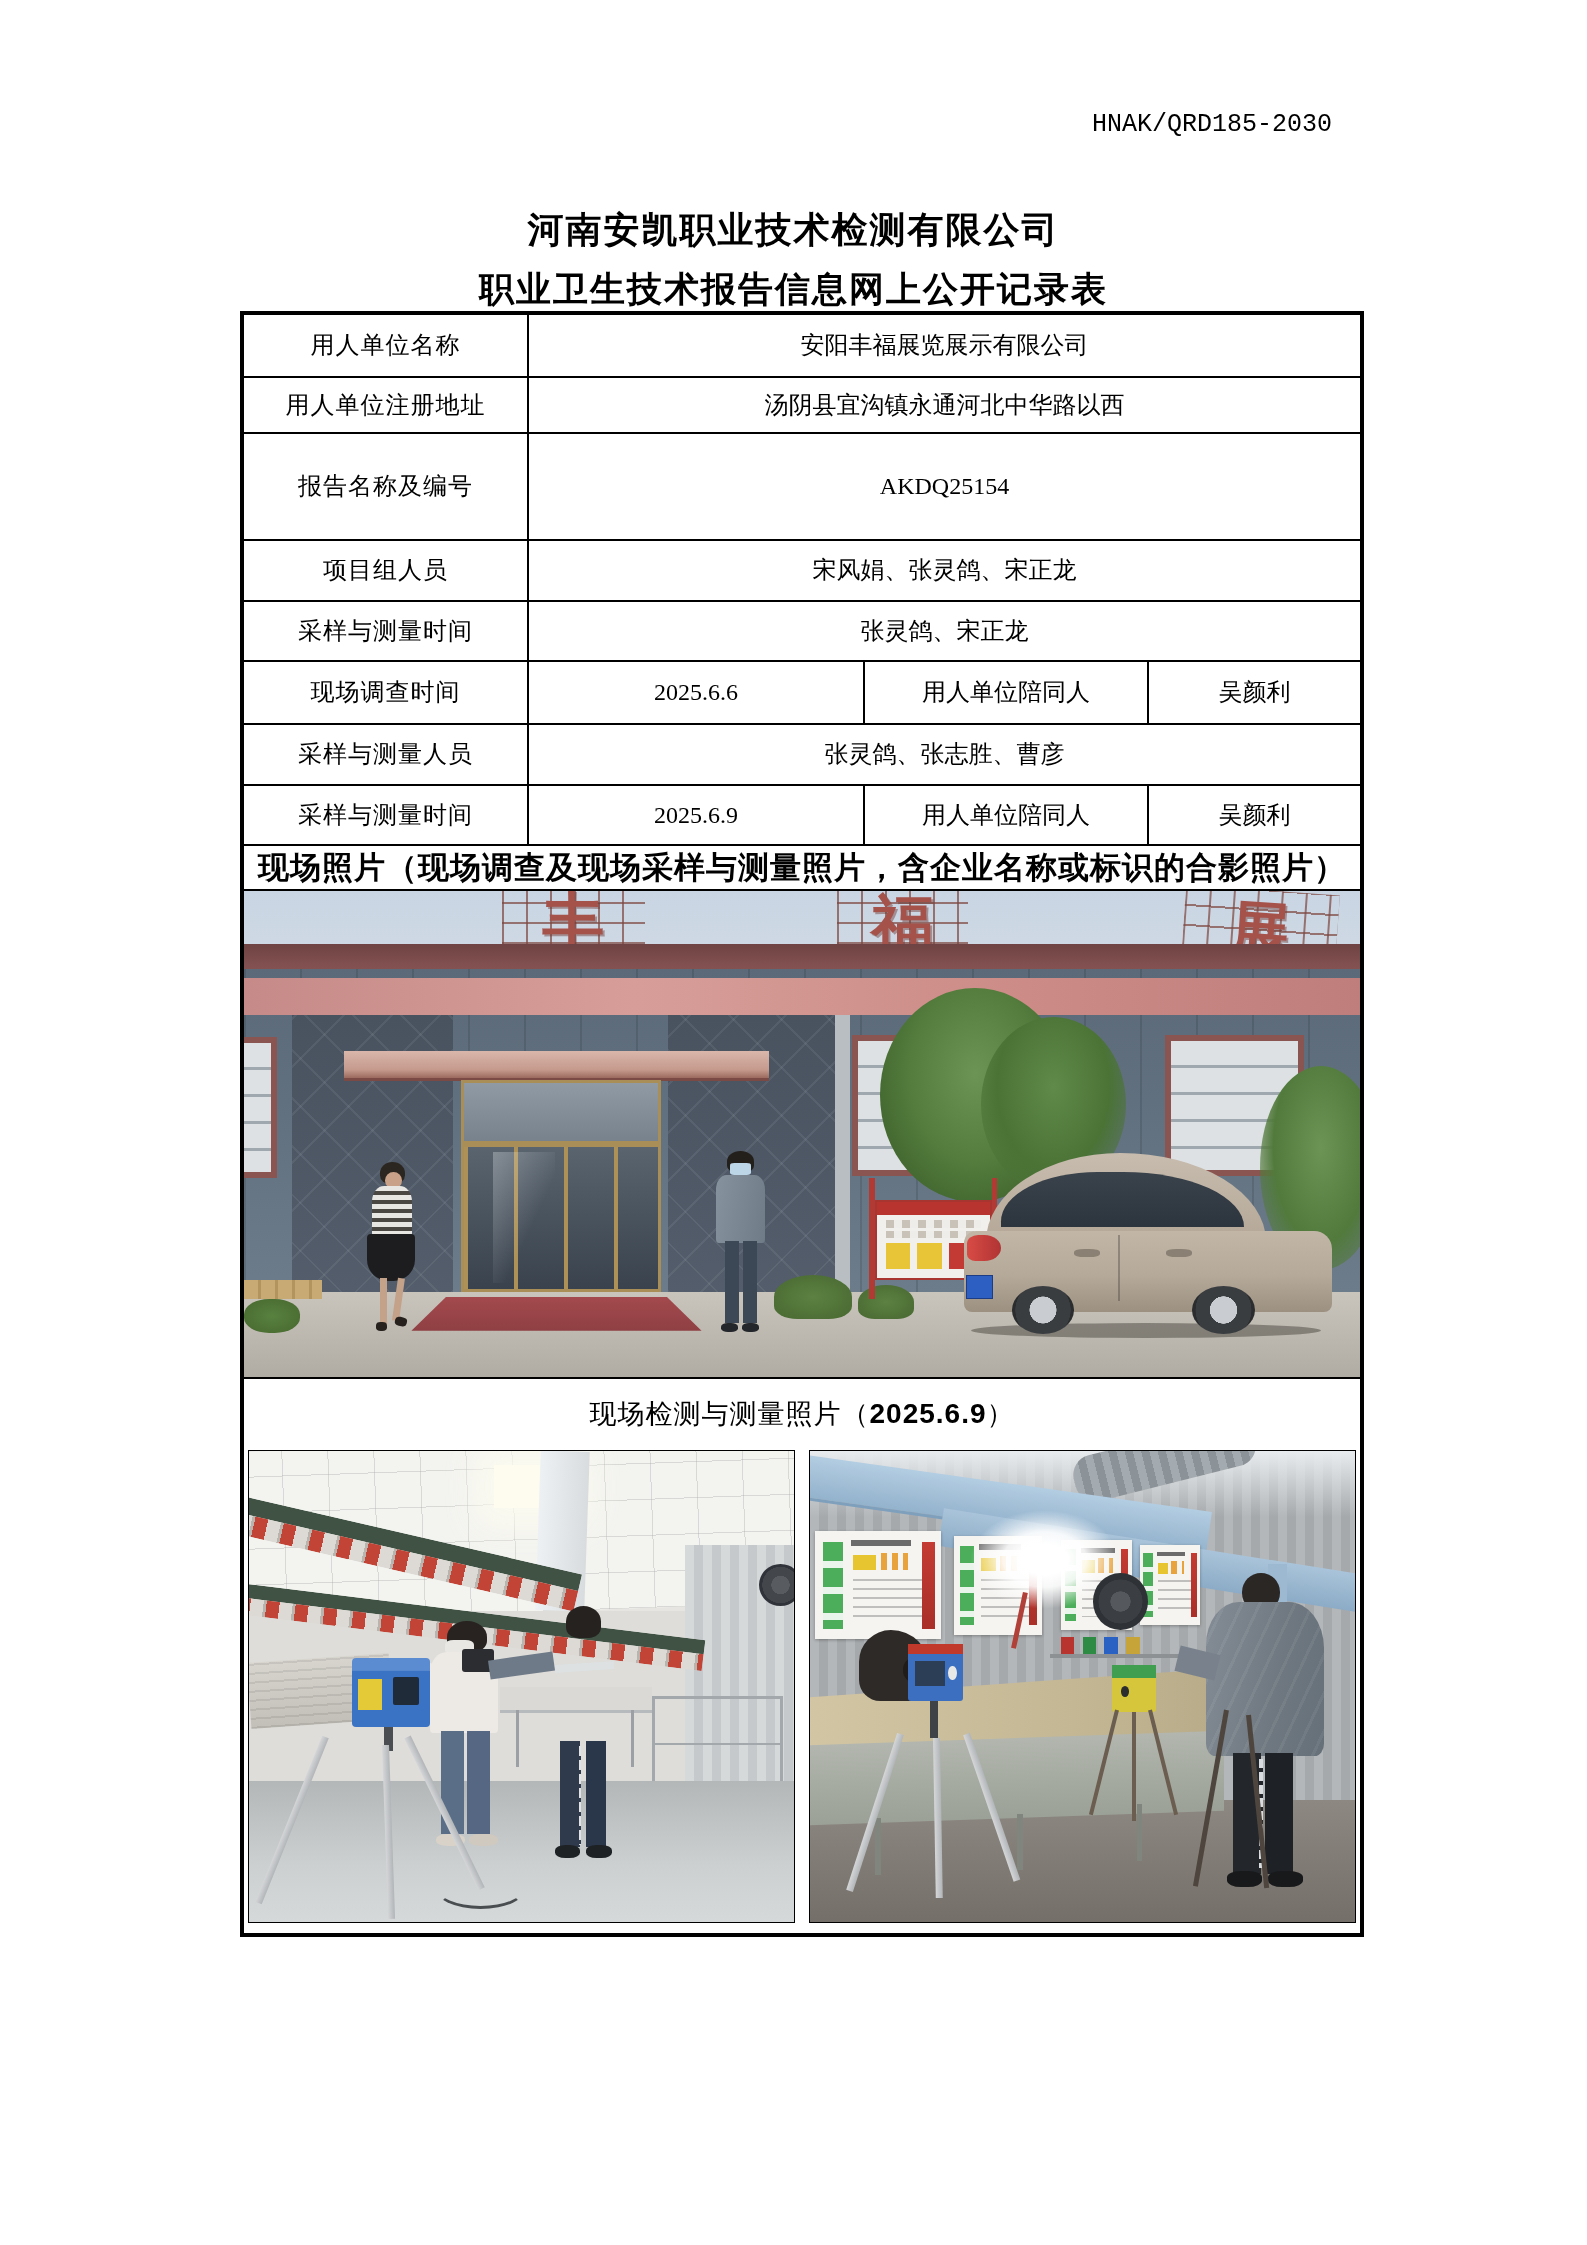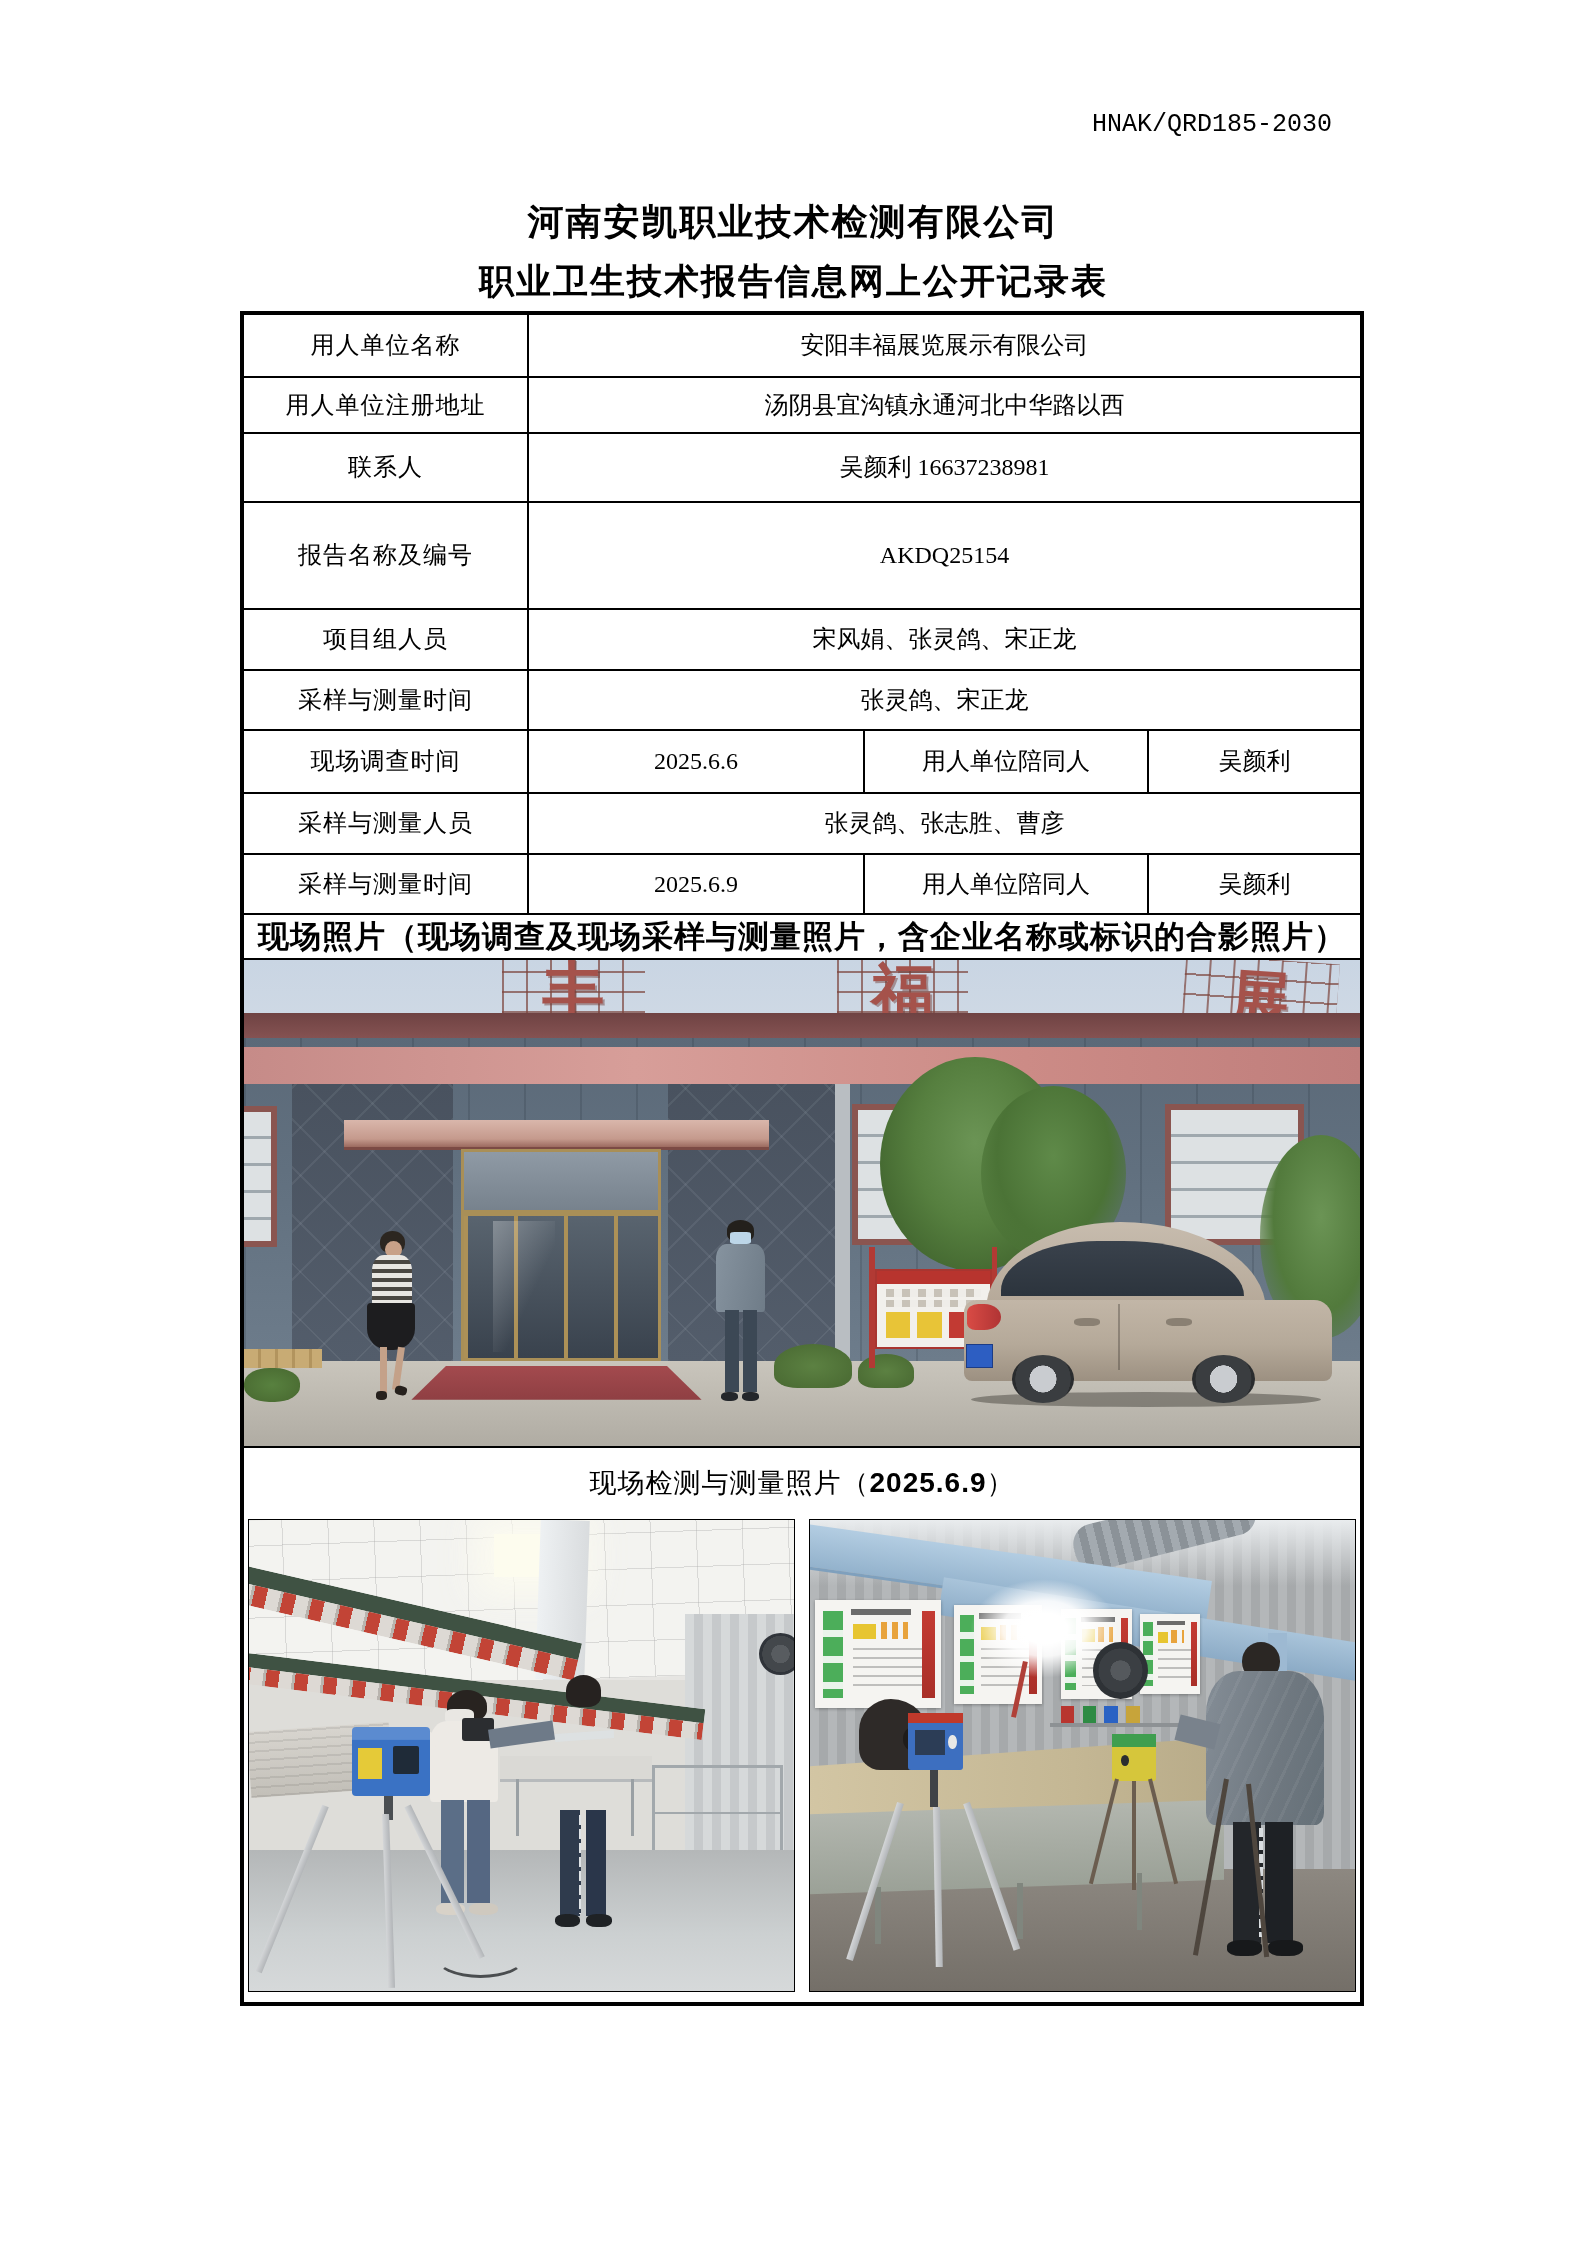--- a/index.html
+++ b/index.html
@@ -1,20 +1,20 @@
 <!DOCTYPE html>
 <html><head>
 <meta charset="utf-8">
 <style>
   html,body{margin:0;padding:0;background:#fff;}
   .page{position:relative;width:1587px;height:2245px;background:#ffffff;overflow:hidden;
         font-family:"Liberation Serif","DejaVu Serif",serif;color:#000;}
   .doc-code{position:absolute;top:110px;right:255px;font-family:"Liberation Mono","DejaVu Sans Mono",monospace;
         font-size:25px;}
-  .title{position:absolute;left:0;right:0;text-align:center;font-weight:bold;letter-spacing:2px;}
+  .title{position:absolute;left:0;right:0;text-align:center;font-weight:bold;letter-spacing:2px;margin-top:8px;}
   .t1{top:198px;font-size:36px;}
   .t2{top:258px;font-size:35px;}
   .tbl{position:absolute;left:240px;top:311px;width:1124px;border:4px solid #000;background:#fff;box-sizing:border-box;}
   .trow{display:flex;border-bottom:2px solid #000;box-sizing:border-box;}
   .trow.noline{border-bottom:none;}
   .trow:last-child{border-bottom:none;}
   .cell{box-sizing:border-box;display:flex;flex-direction:column;align-items:center;justify-content:center;
         font-size:24px;border-right:2px solid #000;text-align:center;line-height:1.35;}
   .cell:last-child{border-right:none;}
   .lbl{width:285px;flex:none;letter-spacing:1px;font-family:Liberation Serif, serif;}
@@ -67,24 +67,20 @@
     <div class="trow" style="height:63px">
       <div class="cell lbl">用人单位名称</div>
       <div class="cell val">安阳丰福展览展示有限公司</div>
     </div>
 
     <div class="trow" style="height:56px">
       <div class="cell lbl">用人单位注册地址</div>
       <div class="cell val">汤阴县宜沟镇永通河北中华路以西</div>
     </div>
 
-    <div class="trow" style="height:69px">
-      <div class="cell lbl">联系人</div>
-      <div class="cell val">吴颜利 16637238981</div>
-    </div>
 
     <div class="trow" style="height:107px">
       <div class="cell lbl">报告名称及编号</div>
       <div class="cell val">
         <div>AKDQ25154</div>
       </div>
     </div>
 
     <div class="trow" style="height:61px">
       <div class="cell lbl">项目组人员</div>

